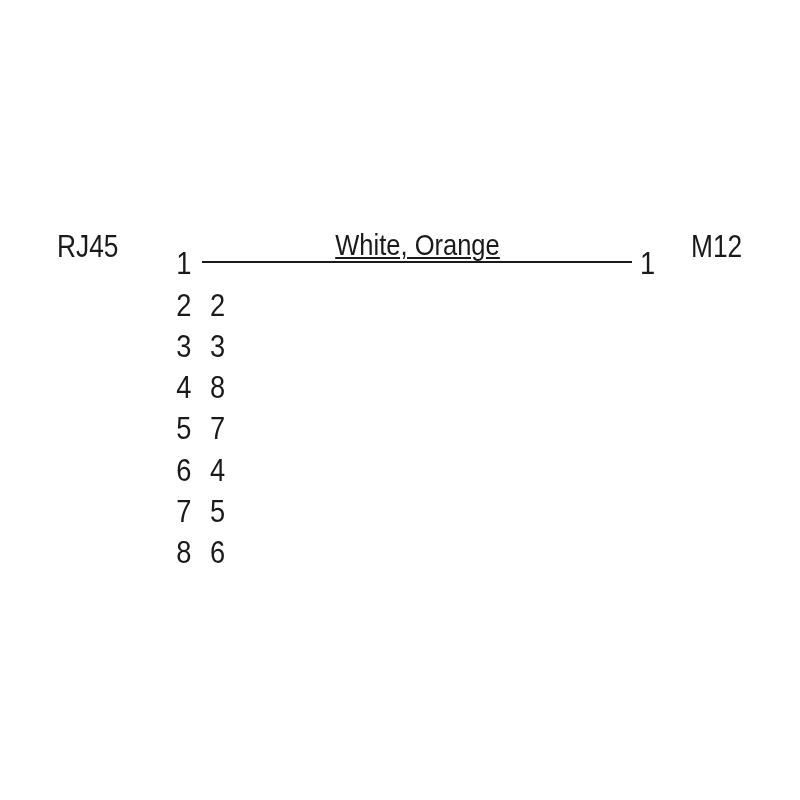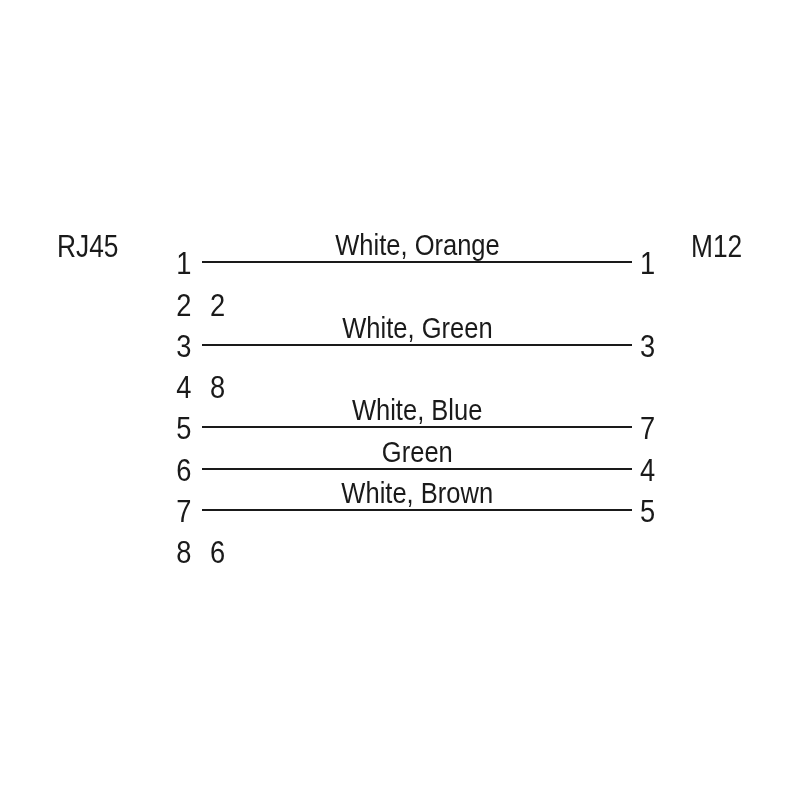--- a/index.html
+++ b/index.html
@@ -61,20 +61,21 @@
     transform-origin: left center;
   }
   .wire {
     width: 430px;
     align-self: stretch;
     box-sizing: border-box;
     border-bottom: 2px solid #1a1a1a;
     display: flex;
     justify-content: center;
     align-items: flex-end;
+    text-decoration: underline;
   }
   .wire-label {
     display: inline-block;
     font-size: 29px;
     line-height: 29px;
     padding-bottom: 1px;
     transform: scaleX(0.88);
     transform-origin: center bottom;
     white-space: nowrap;
   }
@@ -98,52 +99,40 @@
       <div class="pin right">1</div>
     </div>
 
     <div class="row">
       <div class="pin left">2</div>
       <div class="pin right">2</div>
     </div>
 
     <div class="row">
       <div class="pin left">3</div>
-      <div class="wire">
-        <span class="wire-label">White, Green</span>
-      </div>
       <div class="pin right">3</div>
     </div>
 
     <div class="row">
       <div class="pin left">4</div>
       <div class="pin right">8</div>
     </div>
 
     <div class="row">
       <div class="pin left">5</div>
-      <div class="wire">
-        <span class="wire-label">White, Blue</span>
-      </div>
       <div class="pin right">7</div>
     </div>
 
     <div class="row">
       <div class="pin left">6</div>
-      <div class="wire">
-        <span class="wire-label">Green</span>
-      </div>
       <div class="pin right">4</div>
     </div>
 
     <div class="row">
       <div class="pin left">7</div>
-      <div class="wire">
-        <span class="wire-label">White, Brown</span>
-      </div>
       <div class="pin right">5</div>
     </div>
 
     <div class="row">
       <div class="pin left">8</div>
       <div class="pin right">6</div>
     </div>
 
   </div>
 </div>

